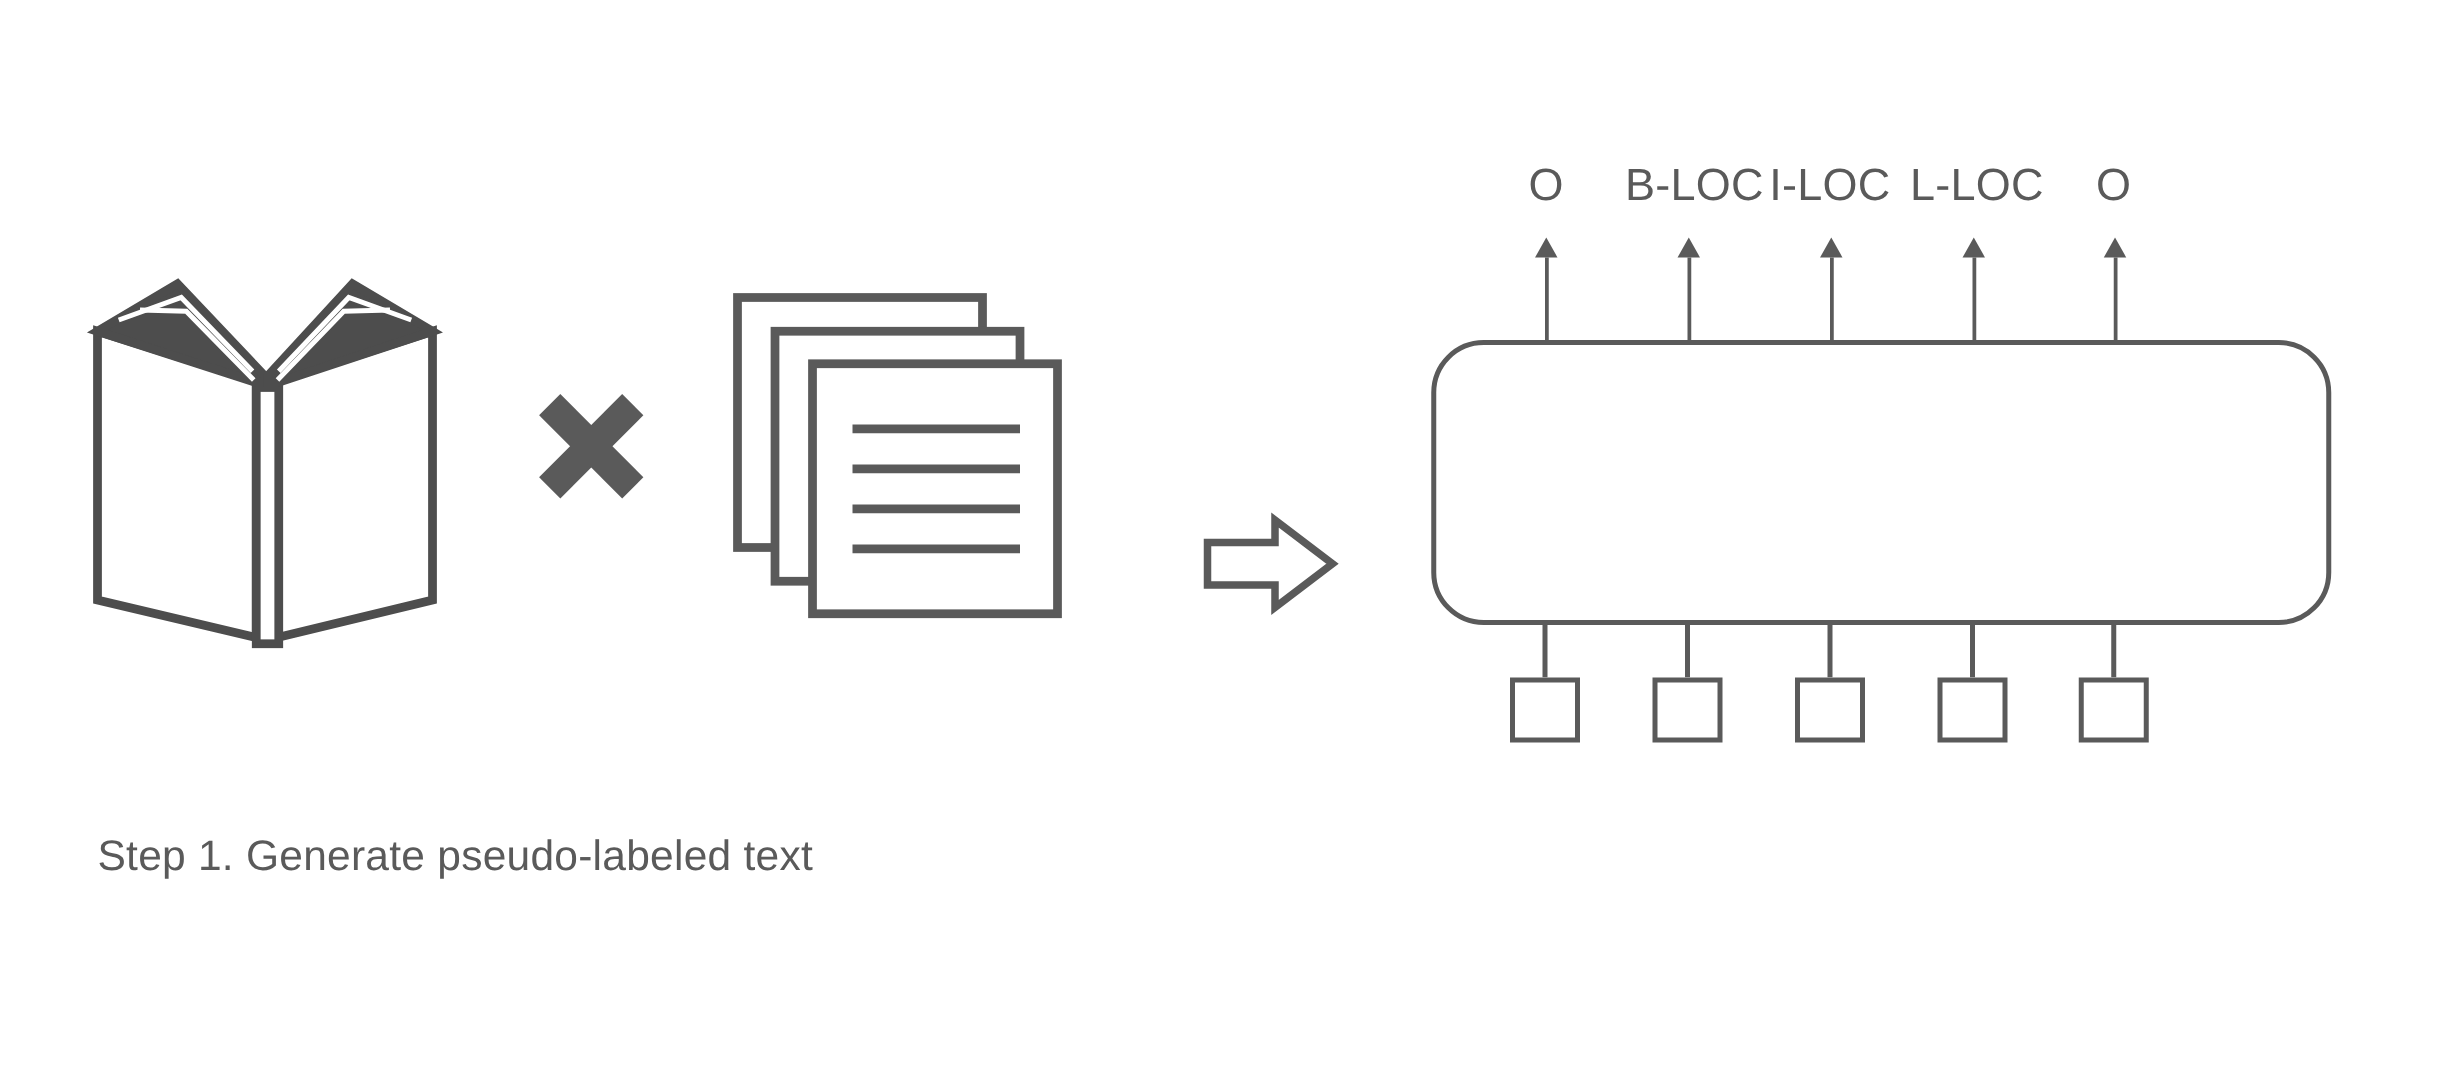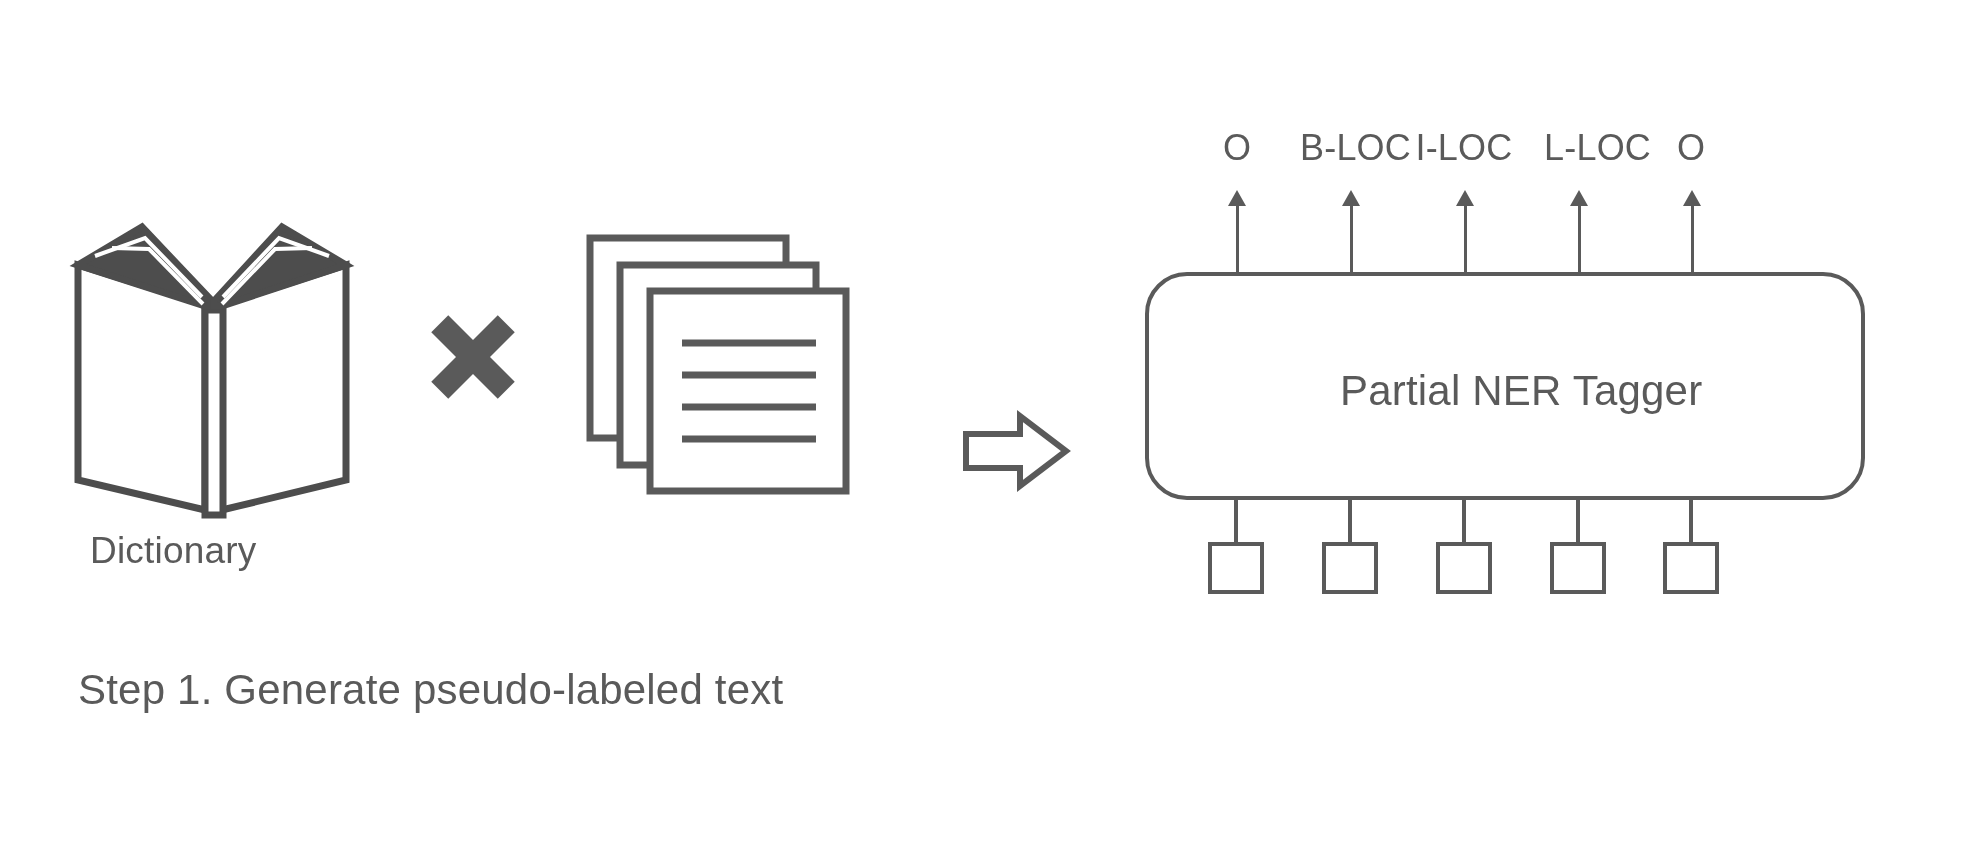--- a/index.html
+++ b/index.html
@@ -23,21 +23,21 @@
   .abs { position: absolute; }
 
   
   .caption {
     font-size: 37px;
     color: #5a5a5a;
     white-space: nowrap;
     letter-spacing: 0.2px;
   }
   .step-label {
-    font-size: 42px;
+    font-size: 34px;
     color: #5a5a5a;
     white-space: nowrap;
     letter-spacing: 0.2px;
   }
   .tag-label {
     font-size: 36px;
     color: #5a5a5a;
     white-space: nowrap;
     text-align: center;
     letter-spacing: 0.2px;
@@ -142,35 +142,34 @@
 
       <g stroke="#5a5a5a" stroke-width="7">
         <line x1="104" y1="118" x2="238" y2="118"></line>
         <line x1="104" y1="150" x2="238" y2="150"></line>
         <line x1="104" y1="182" x2="238" y2="182"></line>
         <line x1="104" y1="214" x2="238" y2="214"></line>
       </g>
     </svg>
   </div>
 
-  <div class="abs caption" style="left:90px; top:530px;">Dictionary</div>
 
 
   <div class="abs step-label" style="left:78px; top:666px;">Step 1. Generate pseudo-labeled text</div>
 
   <div class="abs" id="flow-arrow">
     <svg width="120" height="80" viewBox="0 0 120 80" fill="#ffffff" stroke="#5a5a5a" stroke-width="6" stroke-linejoin="miter">
       <path d="M8 26 L62 26 L62 8 L108 43 L62 78 L62 60 L8 60 Z"></path>
     </svg>
   </div>
 
   <div class="abs tag-label" style="left:1187px; top:127px; width:100px;">O</div>
   <div class="abs tag-label" style="left:1300px; top:127px; width:100px;">B-LOC</div>
   <div class="abs tag-label" style="left:1414px; top:127px; width:100px;">I-LOC</div>
-  <div class="abs tag-label" style="left:1528px; top:127px; width:100px;margin-left:16px;">L-LOC</div>
+  <div class="abs tag-label" style="left:1528px; top:127px; width:100px;">L-LOC</div>
   <div class="abs tag-label" style="left:1641px; top:127px; width:100px;">O</div>
 
   <div class="abs" style="left:1228px; top:190px;">
     <div class="arrow-head-up"></div>
     <div class="col-connector-up" style="height:68px; margin-left:8px;"></div>
   </div>
   <div class="abs" style="left:1342px; top:190px;">
     <div class="arrow-head-up"></div>
     <div class="col-connector-up" style="height:68px; margin-left:8px;"></div>
   </div>
@@ -181,21 +180,20 @@
   <div class="abs" style="left:1570px; top:190px;">
     <div class="arrow-head-up"></div>
     <div class="col-connector-up" style="height:68px; margin-left:8px;"></div>
   </div>
   <div class="abs" style="left:1683px; top:190px;">
     <div class="arrow-head-up"></div>
     <div class="col-connector-up" style="height:68px; margin-left:8px;"></div>
   </div>
 
   <div class="abs" id="tagger-box"></div>
-  <div class="abs box-title" id="tagger-title">Partial NER Tagger</div>
 
   <div class="abs col-connector-down" style="left:1234px; top:500px; height:42px;"></div>
   <div class="abs token-box" style="left:1208px; top:542px;"></div>
 
   <div class="abs col-connector-down" style="left:1348px; top:500px; height:42px;"></div>
   <div class="abs token-box" style="left:1322px; top:542px;"></div>
 
   <div class="abs col-connector-down" style="left:1462px; top:500px; height:42px;"></div>
   <div class="abs token-box" style="left:1436px; top:542px;"></div>
 

